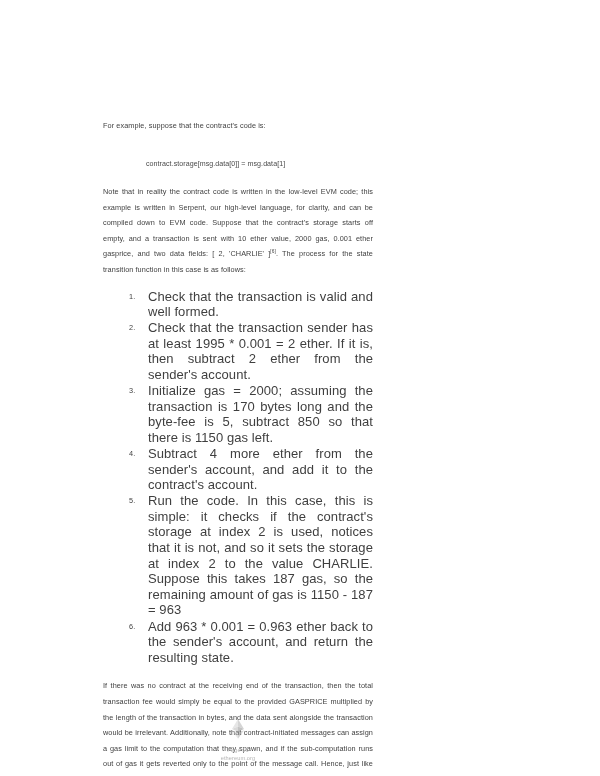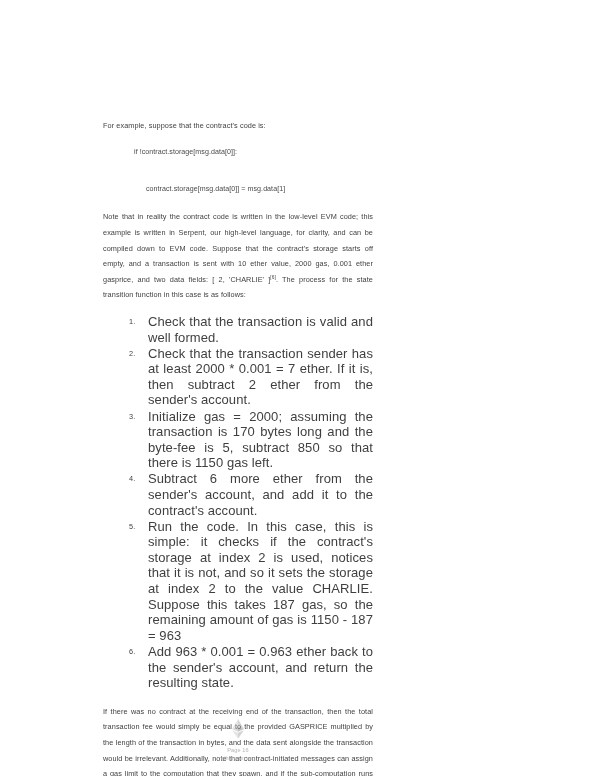--- a/index.html
+++ b/index.html
@@ -96,31 +96,30 @@
   }
 </style>
 </head>
 <body>
 
 <div class="page">
 
   <p class="body-text gap-after">For example, suppose that the contract's code is:</p>
 
   <div class="code-block">
-    <div class="code-line">if !contract.storage[msg.data[0]]:</div>
     <div class="code-line indent">contract.storage[msg.data[0]] = msg.data[1]</div>
   </div>
 
   <p class="body-text"><span>Note that in reality the contract code is written in the low-level EVM code; this example is written in Serpent, our high-level language, for clarity, and can be compiled down to EVM code. Suppose that the contract's storage starts off empty, and a transaction is sent with 10 ether value, 2000 gas, 0.001 ether gasprice, and two data fields: [ 2, 'CHARLIE' ]</span><sup class="footnote">[6]</sup><span>. The process for the state transition function in this case is as follows:</span></p>
 
   <ol class="steps">
     <li>Check that the transaction is valid and well formed.</li>
-    <li>Check that the transaction sender has at least 2000 * 0.001 = 7 ether. If it is, then subtract 2 ether from the sender's account.</li>
+    <li>Check that the transaction sender has at least 1995 * 0.001 = 2 ether. If it is, then subtract 2 ether from the sender's account.</li>
     <li>Initialize gas = 2000; assuming the transaction is 170 bytes long and the byte-fee is 5, subtract 850 so that there is 1150 gas left.</li>
-    <li>Subtract 6 more ether from the sender's account, and add it to the contract's account.</li>
+    <li>Subtract 4 more ether from the sender's account, and add it to the contract's account.</li>
     <li>Run the code. In this case, this is simple: it checks if the contract's storage at index 2 is used, notices that it is not, and so it sets the storage at index 2 to the value CHARLIE. Suppose this takes 187 gas, so the remaining amount of gas is 1150 - 187 = 963</li>
     <li>Add 963 * 0.001 = 0.963 ether back to the sender's account, and return the resulting state.</li>
   </ol>
 
   <p class="body-text">If there was no contract at the receiving end of the transaction, then the total transaction fee would simply be equal to the provided GASPRICE multiplied by the length of the transaction in bytes, and the data sent alongside the transaction would be irrelevant. Additionally, note that contract-initiated messages can assign a gas limit to the computation that they spawn, and if the sub-computation runs out of gas it gets reverted only to the point of the message call. Hence, just like transactions, contracts can secure their limited computational resources by setting strict limits on the sub-computations that they spawn.</p>
 
   <div class="footer">
     <svg class="footer-logo" viewBox="0 0 32 50">
       <polygon points="16,0 16,18.5 31,25.3" fill="#9b9b9b"></polygon>
       <polygon points="16,0 1,25.3 16,18.5" fill="#c4c4c4"></polygon>

